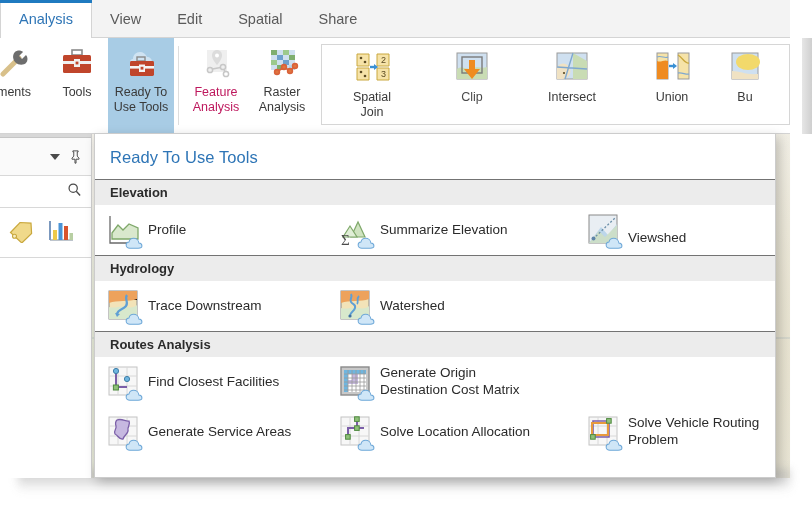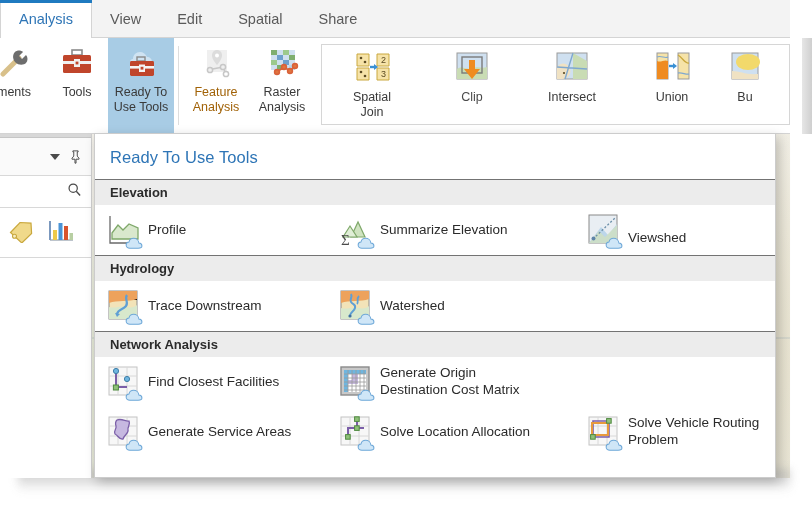--- a/index.html
+++ b/index.html
@@ -77,21 +77,21 @@
   .ribbon {
     position:absolute; left:0; top:38px; width:790px; height:96px;
     background:#fff; border-bottom:1px solid #d4d4d4; display:flex; align-items:stretch;
   }
   .rb-btn {
     width:62px; display:flex; flex-direction:column; align-items:center; justify-content:flex-start;
     padding-top:8px; gap:5px; font-size:12.5px; color:#3a3a3a; text-align:center; line-height:1.22;
   }
   .rb-btn.wide { width:66px; }
   .rb-btn.sel { background:#a8cce5; }
-  .rb-btn.disabled { color:#a16207; }
+  .rb-btn.disabled { color:#be185d; }
   .rb-btn .lbl { white-space:pre-line; }
   .rb-sep { width:1px; background:#dddddd; margin:8px 4px; }
   .rb-gallery {
     flex:1; margin:6px 0 8px 6px; border:1px solid #d6d6d6; background:#fff;
     display:flex; align-items:flex-start; padding:6px 0 0 0; overflow:hidden;
   }
   .gal-item {
     width:100px; display:flex; flex-direction:column; align-items:center; gap:5px;
     font-size:12.5px; color:#3a3a3a; text-align:center; line-height:1.2;
   }
@@ -433,21 +433,21 @@
           <span class="cloud-badge">
             <svg viewBox="0 0 20 14" width="19" height="13">
                 <path d="M5 12c-2.4 0-4-1.4-4-3.4 0-1.7 1.3-3 3-3.2C4.6 3 6.6 1.4 9 1.4c3 0 5.4 2.2 5.7 5 2 .2 3.3 1.5 3.3 3.2 0 2-1.7 2.4-4 2.4z" fill="#cfe6f7" stroke="#6ea8d8" stroke-width="1.1"></path>
               </svg>
           </span>
         </span>
         <span class="txt">Watershed</span>
       </div>
     </div>
 
-    <div class="dd-section">Network Analysis</div>
+    <div class="dd-section">Routes Analysis</div>
     <div class="dd-row">
       <div class="dd-item c1">
         <span class="ico">
           <svg viewBox="0 0 34 34" width="34" height="34">
             <rect x="2" y="2" width="28" height="28" fill="#f7f7f7" stroke="#c4c4c4"></rect>
             <g stroke="#d8d8d8" stroke-width="1">
                 <path d="M11 2v28M20 2v28M2 11h28M2 21h28"></path>
               </g>
             <path d="M9 6v16h11" fill="none" stroke="#7b5fa8" stroke-width="2"></path>
             <circle cx="9" cy="6" r="2.6" fill="#6fb6e0" stroke="#3f7fa8" stroke-width="1"></circle>

